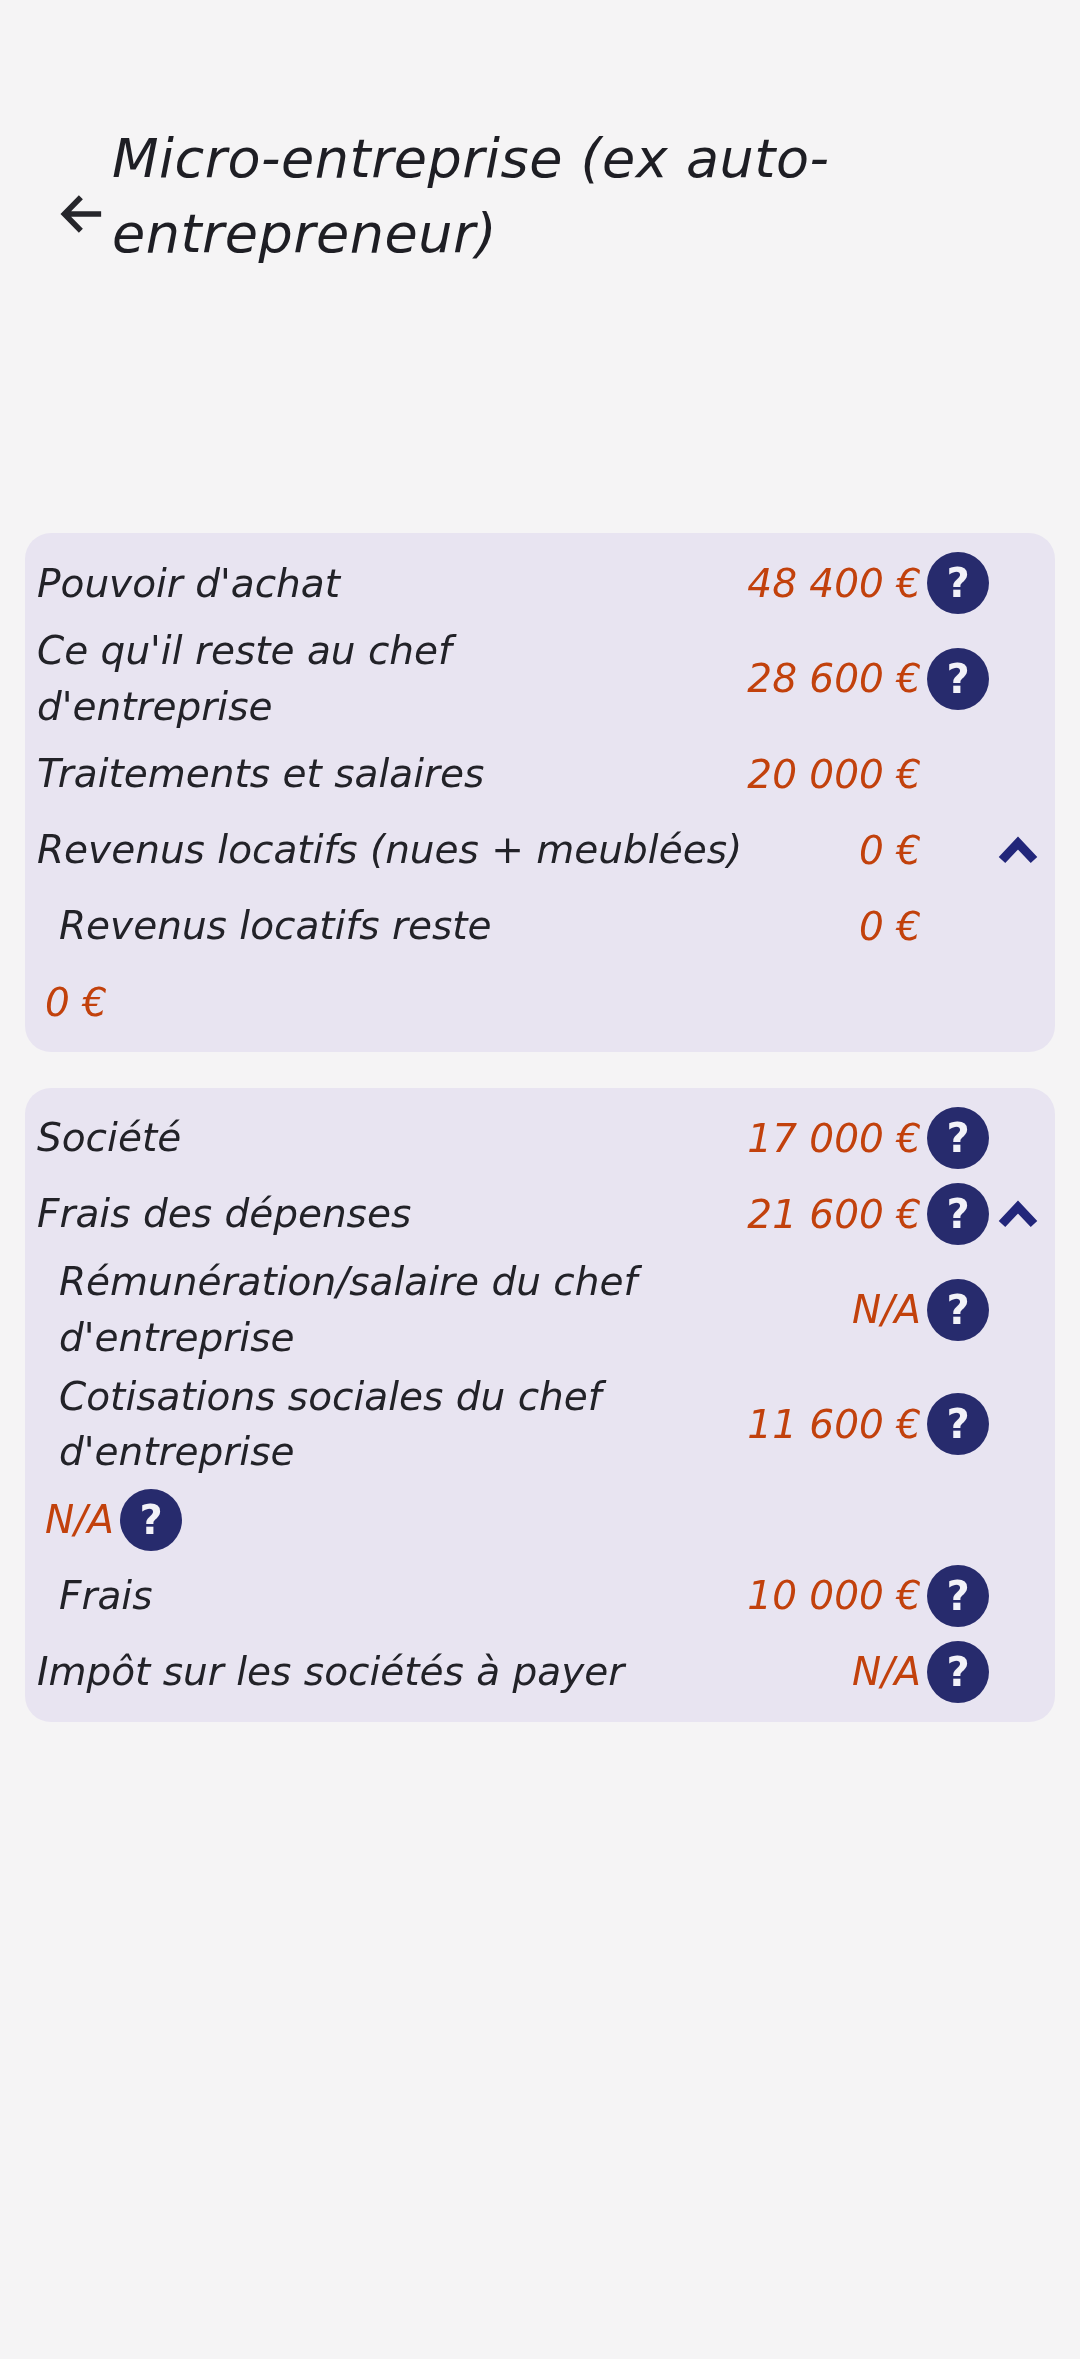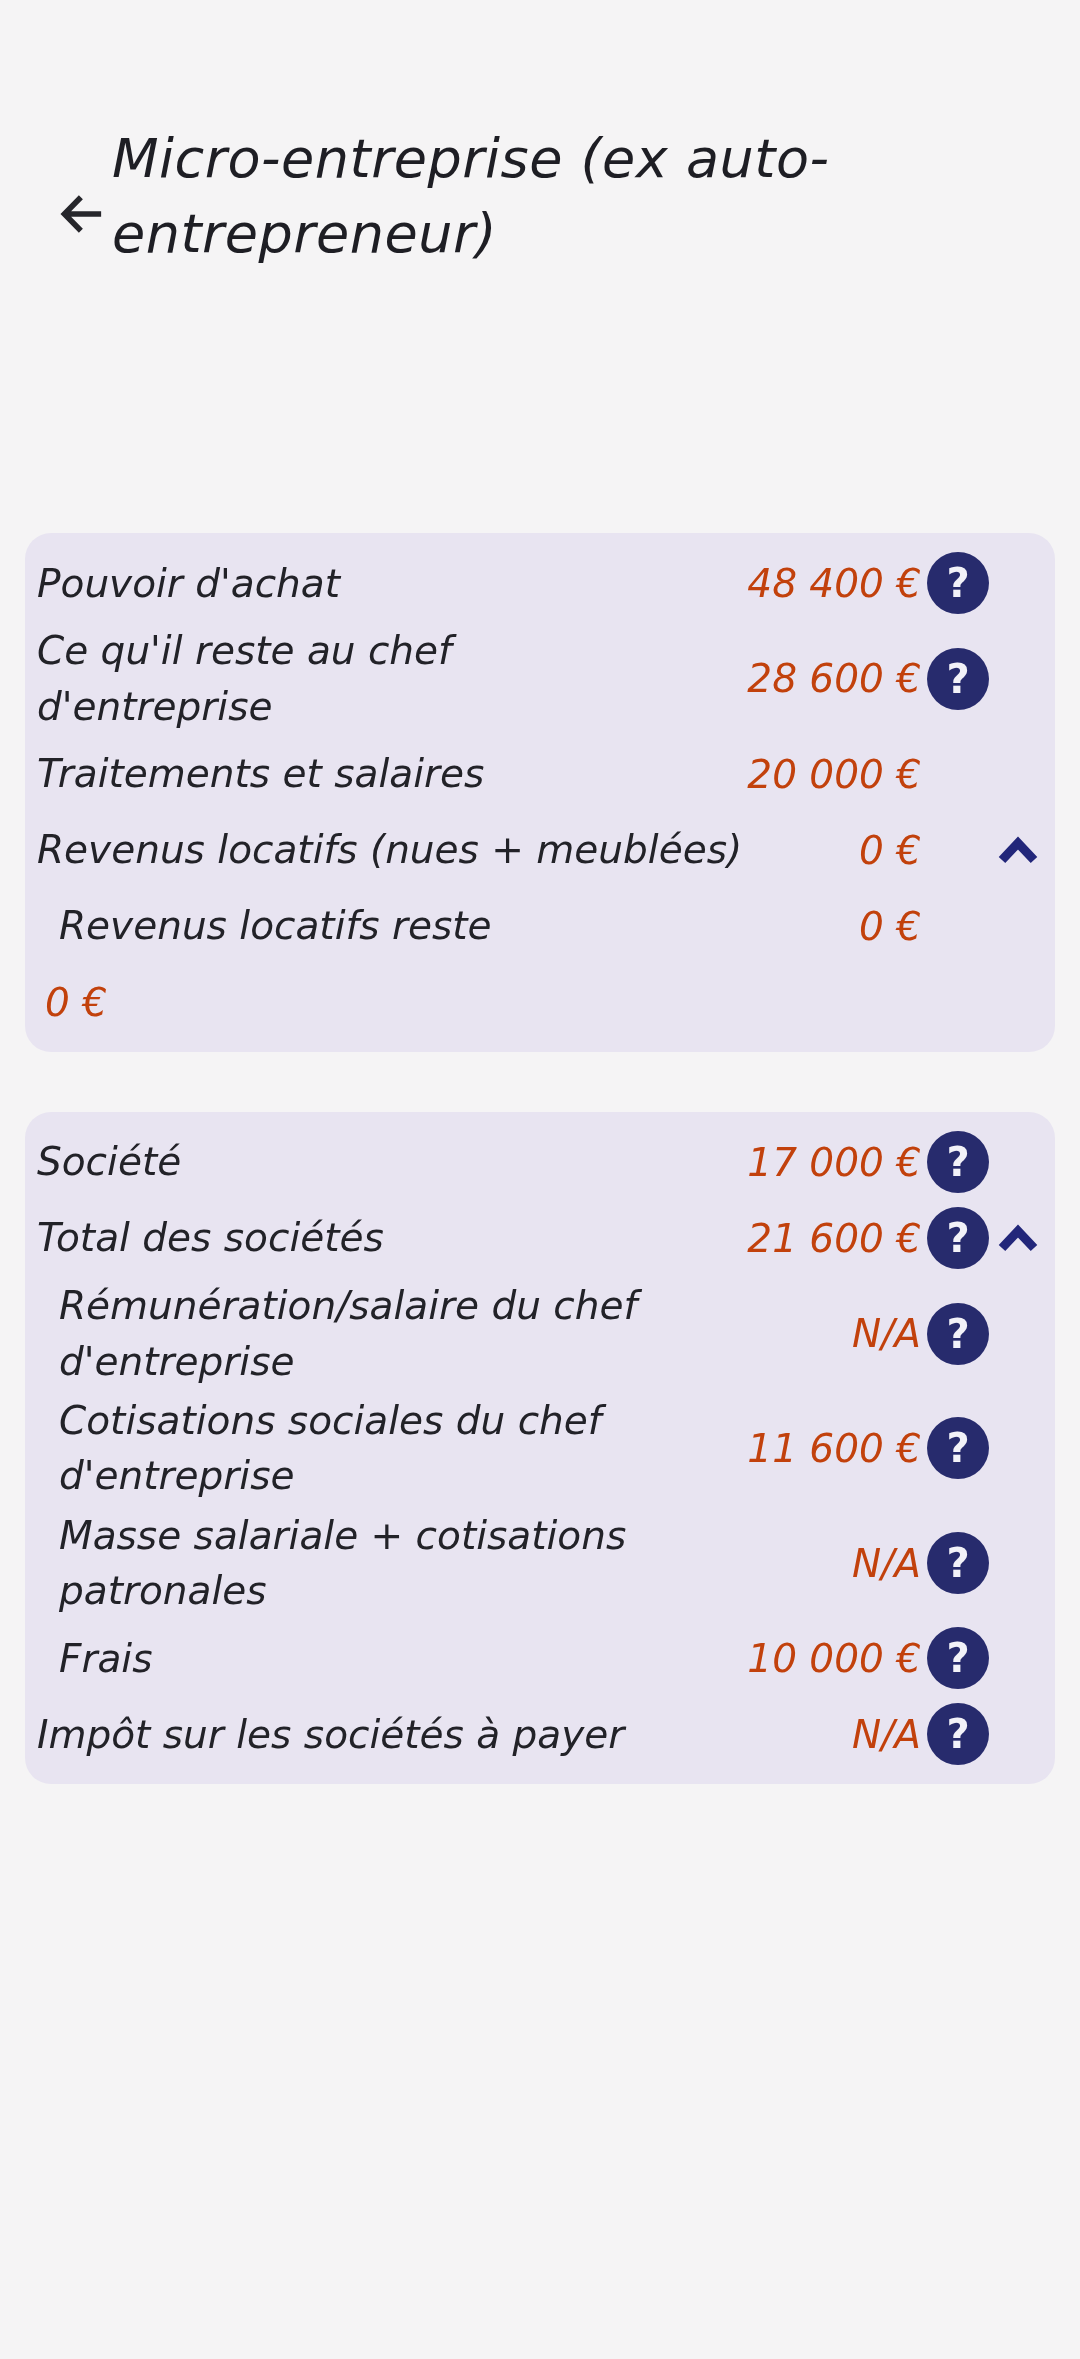--- a/index.html
+++ b/index.html
@@ -50,21 +50,21 @@
   }
 
   
   .main {
     margin-top: 226px;
     padding: 0 25px;
   }
   .cards {
     display: flex;
     flex-direction: column;
-    gap: 60px;
+    gap: 36px;
     border-radius: 11px;
   }
   .card {
     background: #e8e4f1;
     border-radius: 26px;
     padding: 12px 8px;
   }
   .row {
     display: flex;
     align-items: center;
@@ -195,21 +195,21 @@
       <section class="card">
         <div class="row">
           <span class="label">Société</span>
           <span class="value">17 000 €</span>
           <span class="icon-slot">
             <span class="help-icon">?</span>
           </span>
           <span class="chevron-slot"></span>
         </div>
         <div class="row">
-          <span class="label">Total des sociétés</span>
+          <span class="label">Frais des dépenses</span>
           <span class="value">21 600 €</span>
           <span class="icon-slot">
             <span class="help-icon">?</span>
           </span>
           <span class="chevron-slot">
             <svg class="chevron" width="46" height="32" viewBox="0 0 46 32">
               <polyline points="7,26 23,9 39,26"></polyline>
             </svg>
           </span>
         </div>
@@ -225,22 +225,20 @@
         <div class="row indent">
           <span class="label">Cotisations sociales du chef
 d'entreprise</span>
           <span class="value">11 600 €</span>
           <span class="icon-slot">
             <span class="help-icon">?</span>
           </span>
           <span class="chevron-slot"></span>
         </div>
         <div class="row indent">
-          <span class="label">Masse salariale + cotisations
-patronales</span>
           <span class="value">N/A</span>
           <span class="icon-slot">
             <span class="help-icon">?</span>
           </span>
           <span class="chevron-slot"></span>
         </div>
         <div class="row indent">
           <span class="label">Frais</span>
           <span class="value">10 000 €</span>
           <span class="icon-slot">

